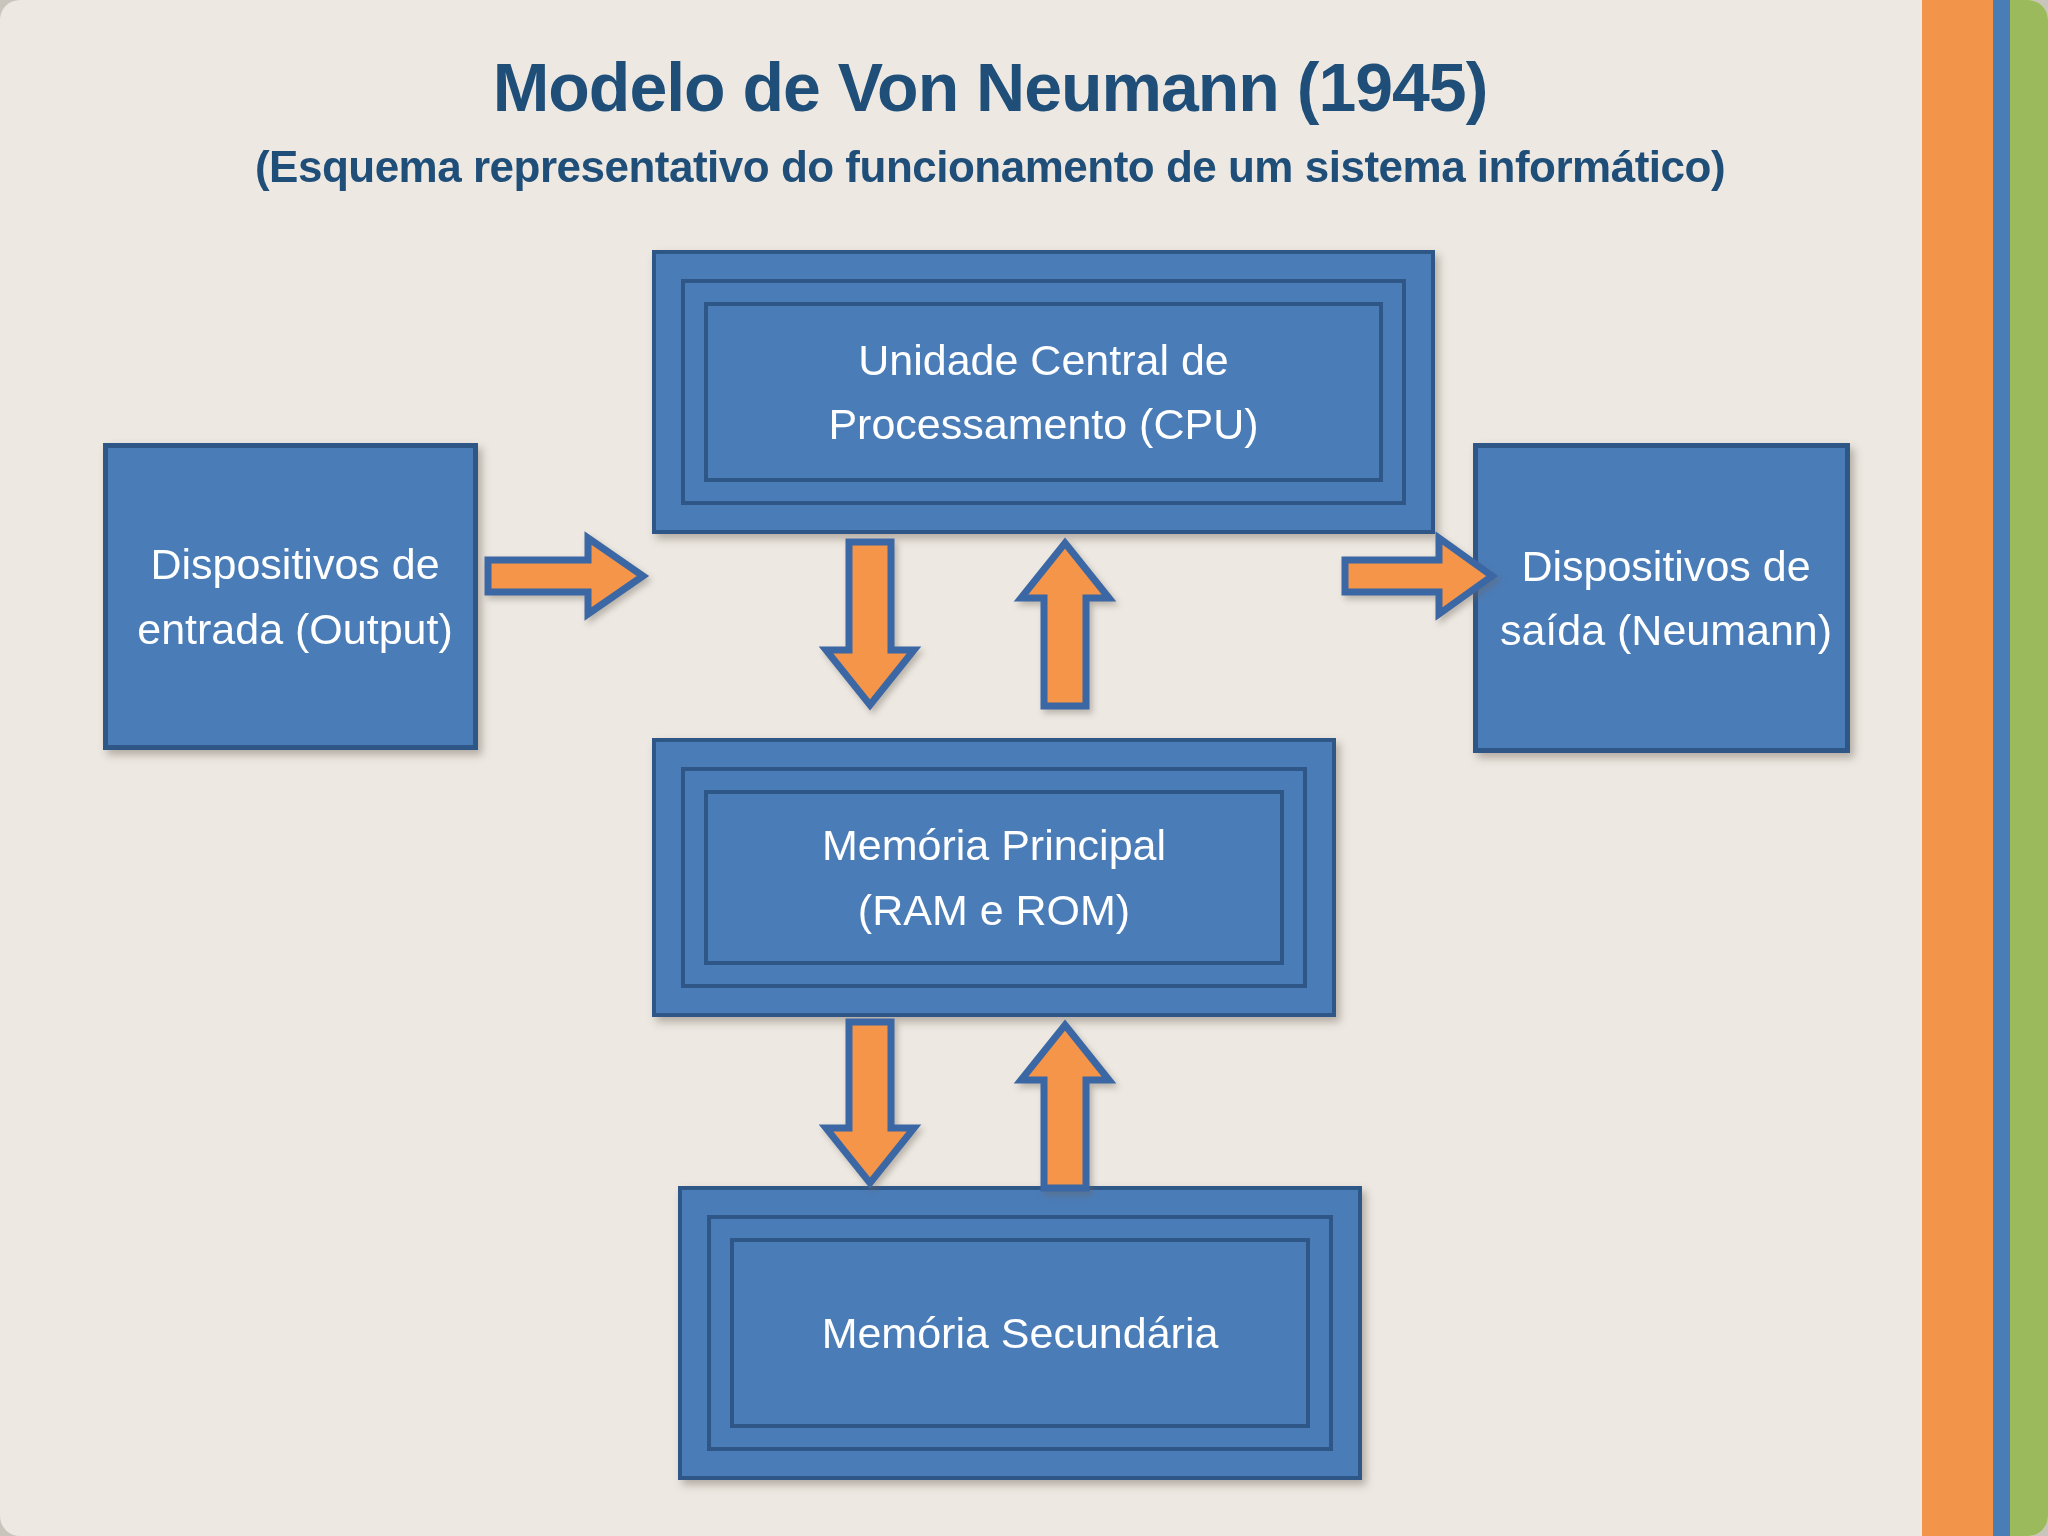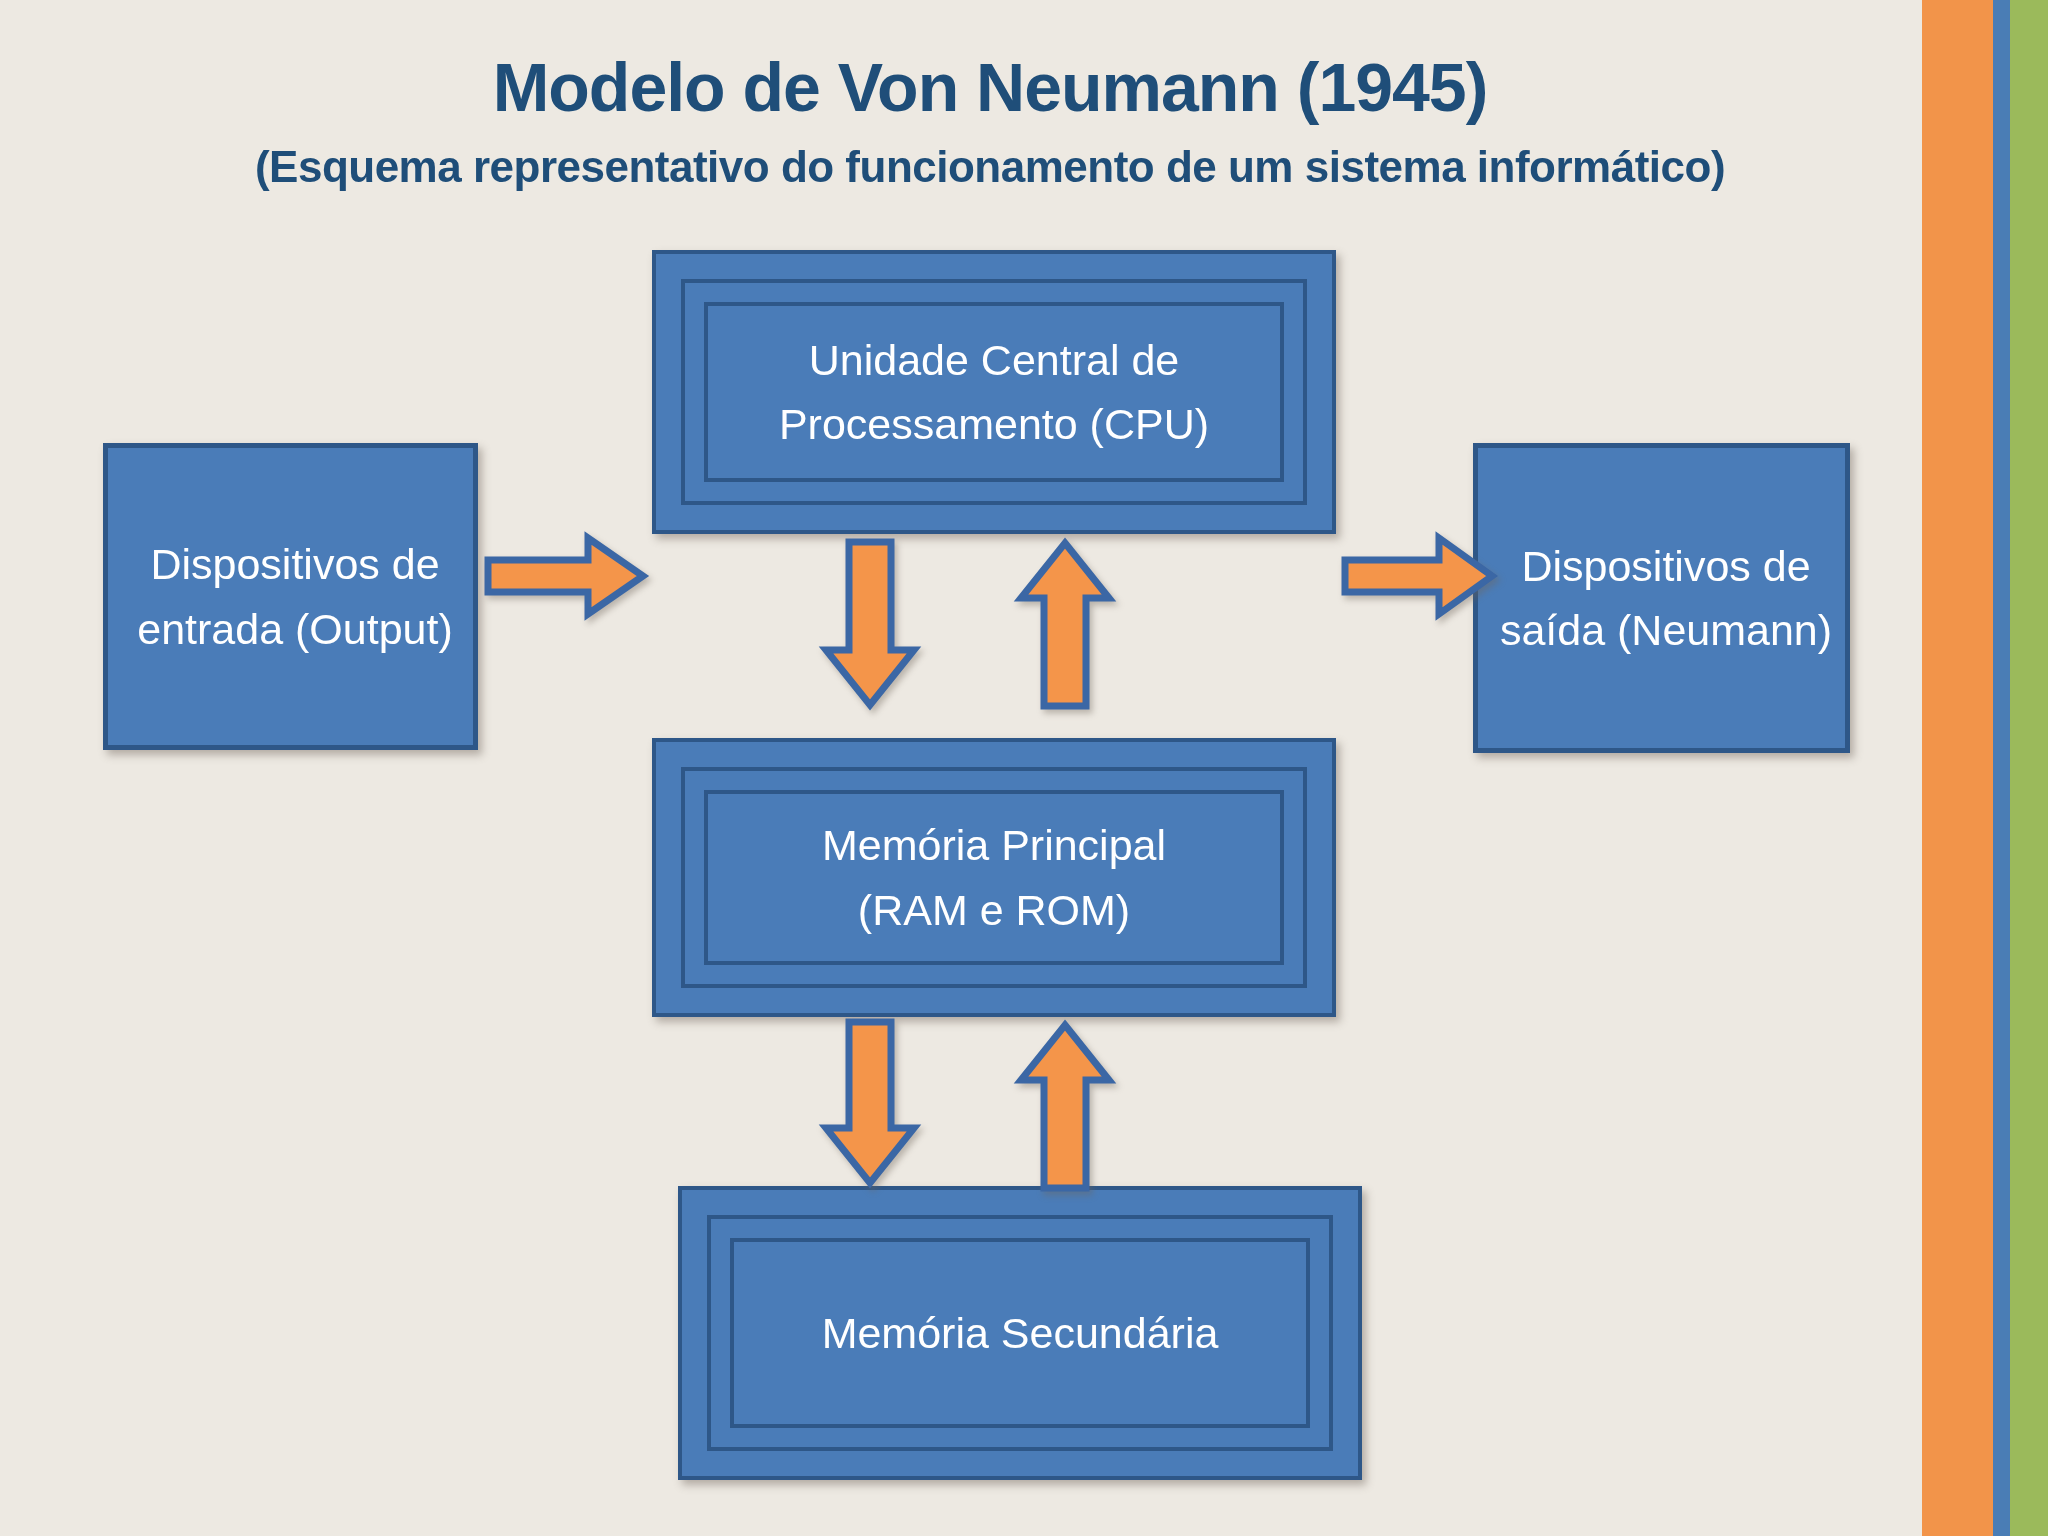--- a/index.html
+++ b/index.html
@@ -6,20 +6,21 @@
   body {
     font-family: "Liberation Sans", "DejaVu Sans", sans-serif;
     background: #c9c5bd;
   }
   .canvas {
     position: relative;
     width: 2048px;
     height: 1536px;
     background: var(--c-background, #EDE9E2);
     overflow: hidden;
+    border-radius: 20px;
   }
 
   
   .header {
     position: absolute;
     left: 0; top: 48px; width: 1980px;
     text-align: center;
     color: var(--c-title-text, #1F4E79);
   }
   .header h1 {
@@ -70,21 +71,21 @@
   .label-line {
     font-size: 43px;
     line-height: 1.5;
     text-align: center;
     white-space: nowrap;
   }
 
   
   .node-input  { left: 103px;  top: 443px;  width: 375px; height: 307px; }
   .node-output { left: 1473px; top: 443px;  width: 377px; height: 310px; }
-  .node-cpu    { left: 652px;  top: 250px;  width: 684px; height: 284px; }
+  .node-cpu    { left: 652px;  top: 250px;  width: 783px; height: 284px; }
   .node-mp     { left: 652px;  top: 738px;  width: 684px; height: 279px; }
   .node-ms     { left: 678px;  top: 1186px; width: 684px; height: 294px; }
 
   
   .arrow {
     position: absolute;
     overflow: visible;
     filter: drop-shadow(3px 4px 3px rgba(110,100,90,0.4));
   }
   .arrow polygon {

